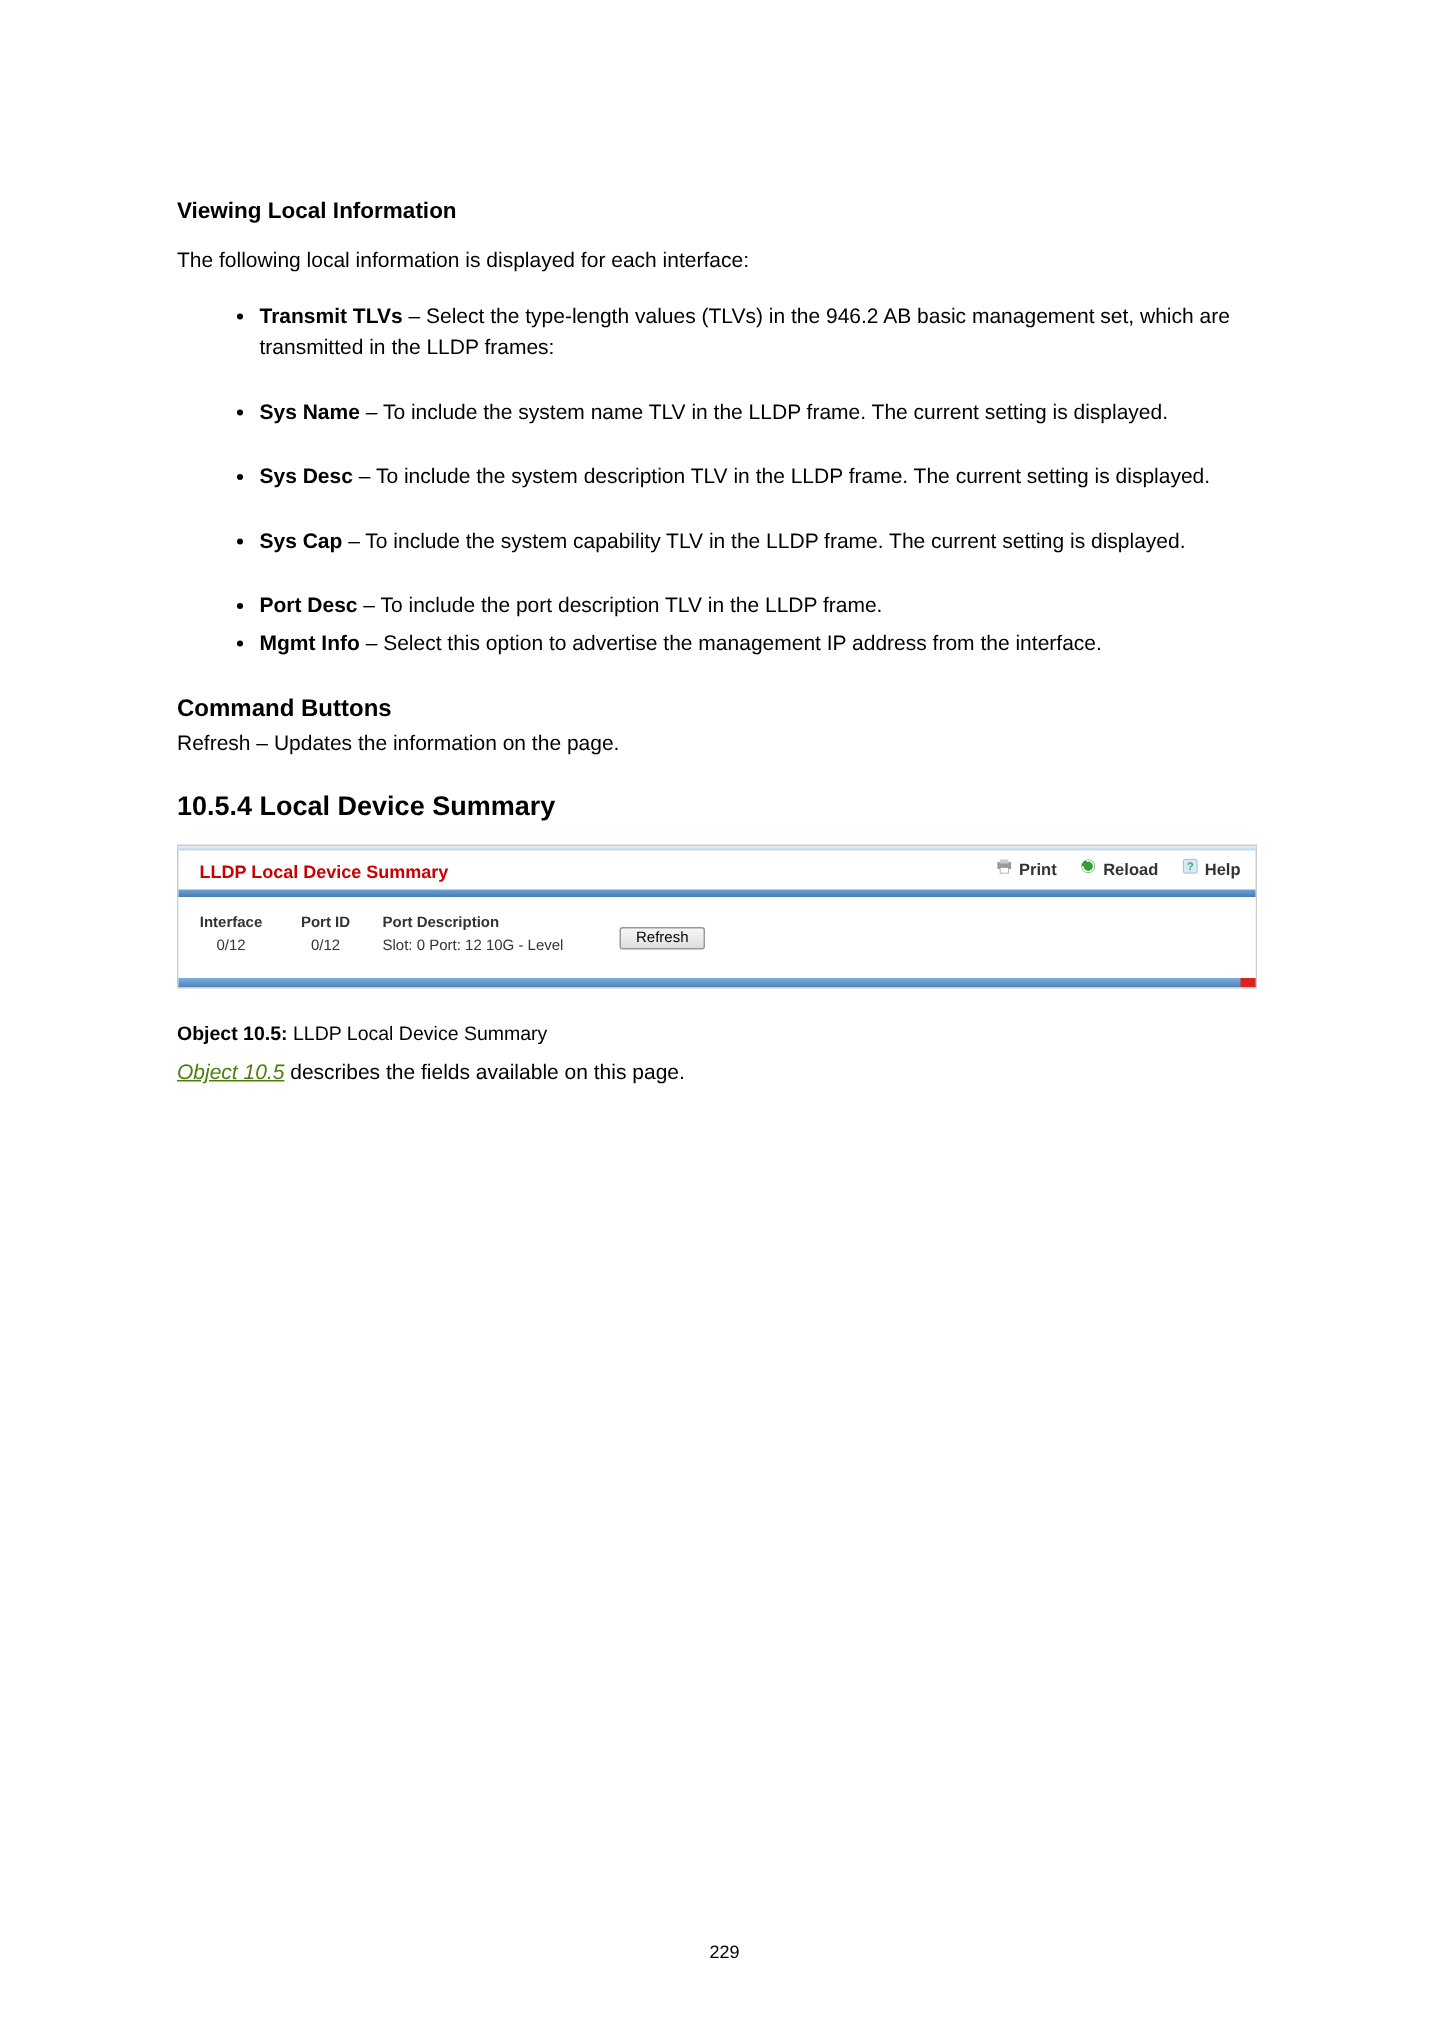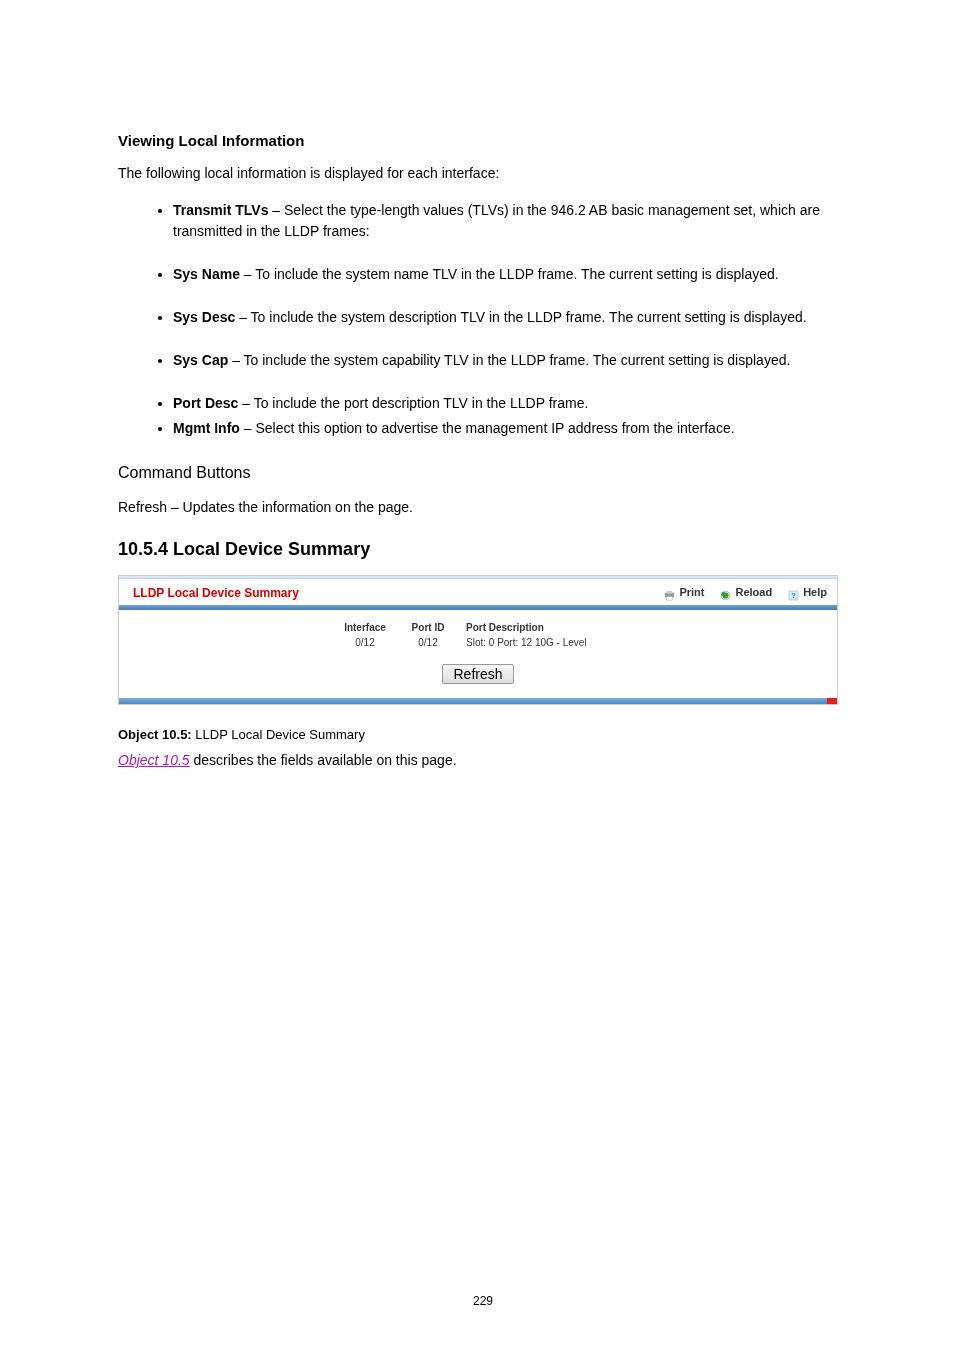--- a/index.html
+++ b/index.html
@@ -33,32 +33,32 @@
   ul.bullets li {
     font-size: 14px;
     margin-bottom: 22px;
   }
   ul.bullets li.tight {
     margin-bottom: 4px;
   }
   .term { font-weight: bold; }
   .subheading {
     font-size: 16px;
-    font-weight: normal;
-    margin-bottom: 12px;
+    font-weight: bold;
+    margin-bottom: 0;
     margin-top: 8px;
   }
   .section-number {
     font-size: 18px;
     font-weight: bold;
     margin-top: 18px;
     margin-bottom: 10px;
   }
   .object-link {
-    color: #a21caf;
+    color: #4d7c0f;
     text-decoration: underline;
     font-style: italic;
   }
   .figure {
     margin: 12px 0 20px 0;
     border: 1px solid #ccc;
     background: #fff;
     width: 720px;
   }
   .fig-top {
@@ -80,49 +80,49 @@
   }
   .fig-actions {
     display: flex;
     gap: 16px;
     font-size: 11px;
     color: #333;
     font-weight: bold;
   }
   .fig-action {
     display: inline-flex;
-    align-items: flex-end;
+    align-items: flex-start;
     gap: 4px;
     cursor: pointer;
   }
   .act-icon { display:inline-flex; width:11px; height:11px; }
   .fig-bar {
     height: 5px;
     background: linear-gradient(#6ea3d6, #4a7ab1);
   }
   .fig-body {
     padding: 10px 10px 14px 10px;
     background: #fff;
     display: flex;
-    flex-direction: column;
+    flex-direction: row;
     align-items: center;
     gap: 8px;
     font-size: 10px;
     color: #333;
   }
   .fig-table-wrap { text-align: center; }
   .fig-table-head { display:flex; gap:18px; justify-content:center; font-weight:bold; }
   .fig-table-row { display:flex; gap:18px; justify-content:center; }
   .col-interface { width:50px; text-align:center; }
   .col-portid { width:40px; text-align:center; }
   .col-desc { width:150px; text-align:left; }
   .fig-refresh {
     margin-top: 6px;
     padding: 1px 10px;
-    font-size: 14px;
+    font-size: 10px;
     background: linear-gradient(#f7f7f7, #dedede);
     border: 1px solid #999;
     border-radius: 2px;
     cursor: pointer;
   }
   .fig-bottom {
     height: 6px;
     background: linear-gradient(#7eb0de, #4f83b8);
     position: relative;
   }

